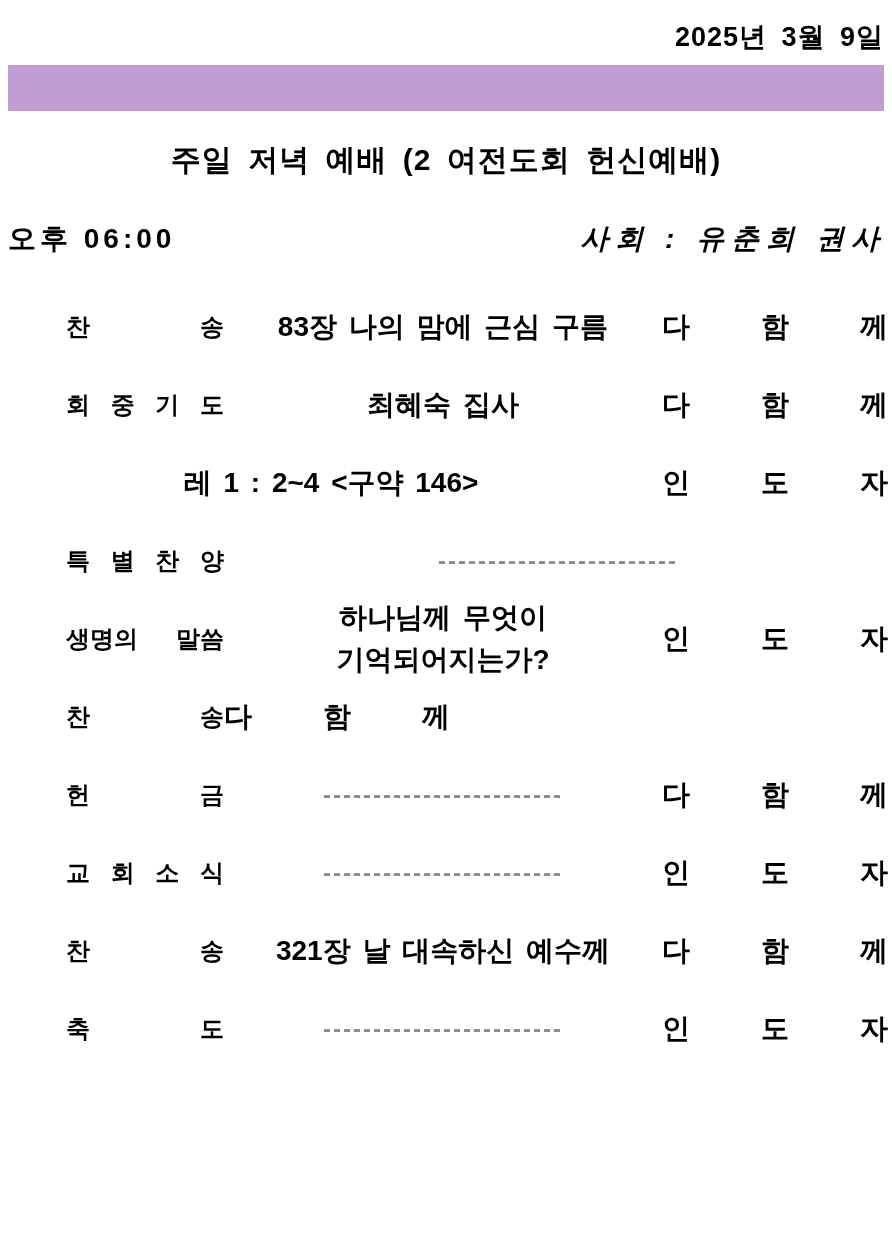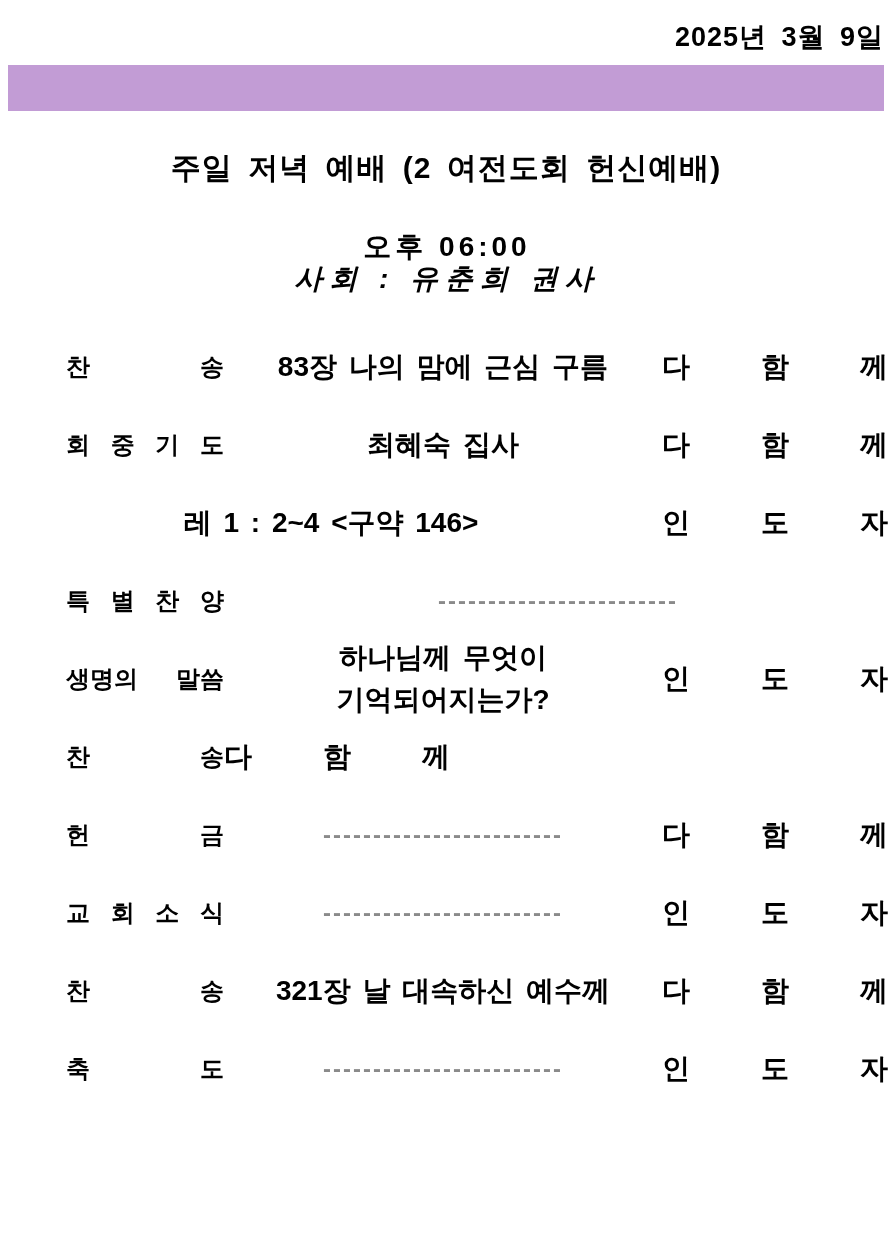--- a/index.html
+++ b/index.html
@@ -18,35 +18,34 @@
     letter-spacing:1px;
     word-spacing:6px;
     line-height:31px;
   }
   .banner {
     height:46px;
     margin:12px 8px 0 8px;
     background:#c29cd5;
   }
   .title {
-    margin-top:40px;
+    margin-top:32px;
     text-align:center;
     font-size:30px;
     letter-spacing:1px;
     word-spacing:6px;
     line-height:34px;
   }
   .meta-row {
     display:flex;
     justify-content:space-between;
     align-items:center;
     margin:46px 6px 0 8px;
     font-size:28px;
     line-height:32px;
-    flex-direction:column;
   }
   .time { letter-spacing:4px; }
   .presider { letter-spacing:7px;font-style:italic; }
   .order { margin-top:33px; }
   .row {
     display:flex;
     align-items:center;
     height:78px;
   }
   .label {

